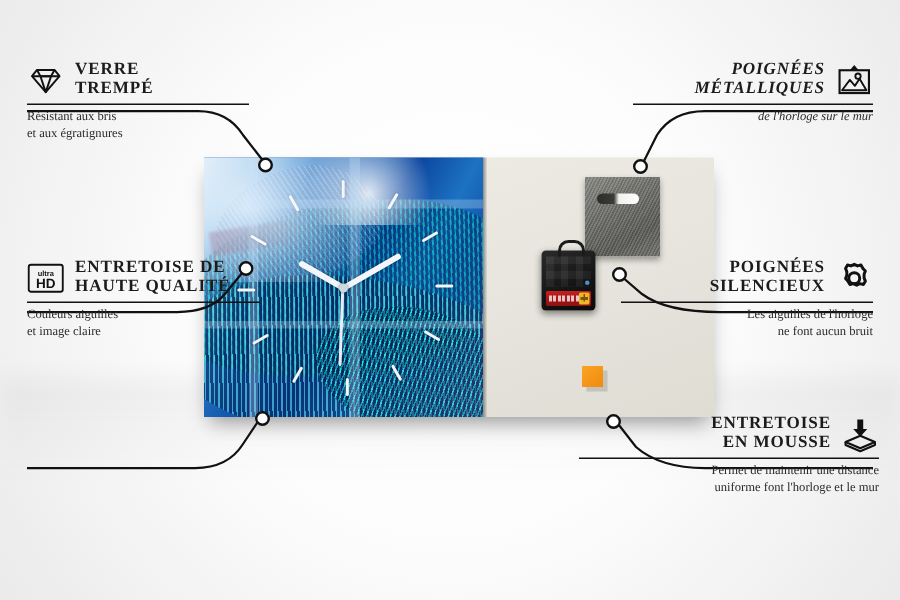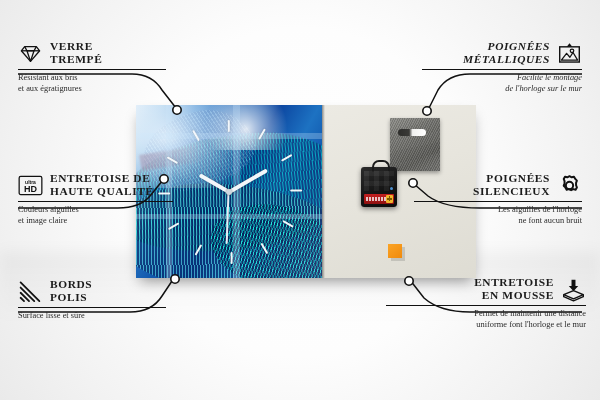--- a/index.html
+++ b/index.html
@@ -329,54 +329,35 @@
       <div>
         <div class="ct-title">ENTRETOISE DE</div>
         <div class="ct-title">HAUTE QUALITÉ</div>
       </div>
     </div>
     <div class="ct-rule" style="width:155px;"></div>
     <div class="ct-desc">Couleurs aiguilles</div>
     <div class="ct-desc">et image claire</div>
   </div>
 
-  <div class="callout left" style="left:18px;top:278px;width:180px;">
-    <div class="ct-head">
-      <svg class="icon" viewBox="0 0 24 24">
-        <g stroke="#111" stroke-width="1.7" stroke-linecap="round">
-          <path d="M2.5 3.2 L20.5 21.2"></path>
-          <path d="M2.5 8.2 L15.6 21.2"></path>
-          <path d="M2.5 13.2 L10.6 21.2"></path>
-          <path d="M2.5 18.0 L5.8 21.2"></path>
-        </g>
-      </svg>
-      <div>
-        <div class="ct-title">BORDS</div>
-        <div class="ct-title">POLIS</div>
-      </div>
-    </div>
-    <div class="ct-rule" style="width:148px;"></div>
-    <div class="ct-desc">Surface lisse et sûre</div>
-  </div>
 
   <div class="callout right" style="right:18px;top:40px;width:190px;font-style:italic;">
     <div class="ct-head right">
       <div>
         <div class="ct-title">POIGNÉES</div>
         <div class="ct-title">MÉTALLIQUES</div>
       </div>
       <svg class="icon" viewBox="0 0 24 24">
         <path d="M12 2.2 L9.3 5.4 H14.7 Z" fill="#111"></path>
         <rect x="2.6" y="5.6" width="18.8" height="14.6" fill="none" stroke="#111" stroke-width="1.35"></rect>
         <path d="M4.2 18.4 L9.2 11.8 L12.4 15.6 L15.4 11.0 L19.8 18.4 Z" fill="none" stroke="#111" stroke-width="1.2" stroke-linejoin="round"></path>
         <circle cx="14.4" cy="9.4" r="1.7" fill="none" stroke="#111" stroke-width="1.2"></circle>
       </svg>
     </div>
     <div class="ct-rule" style="width:160px;margin-left:auto;"></div>
-    <div class="ct-desc">Facilite le montage</div>
     <div class="ct-desc">de l'horloge sur le mur</div>
   </div>
 
   <div class="callout right" style="right:18px;top:172px;width:196px;">
     <div class="ct-head right">
       <div>
         <div class="ct-title">POIGNÉES</div>
         <div class="ct-title">SILENCIEUX</div>
       </div>
       <svg class="icon" viewBox="0 0 24 24">

